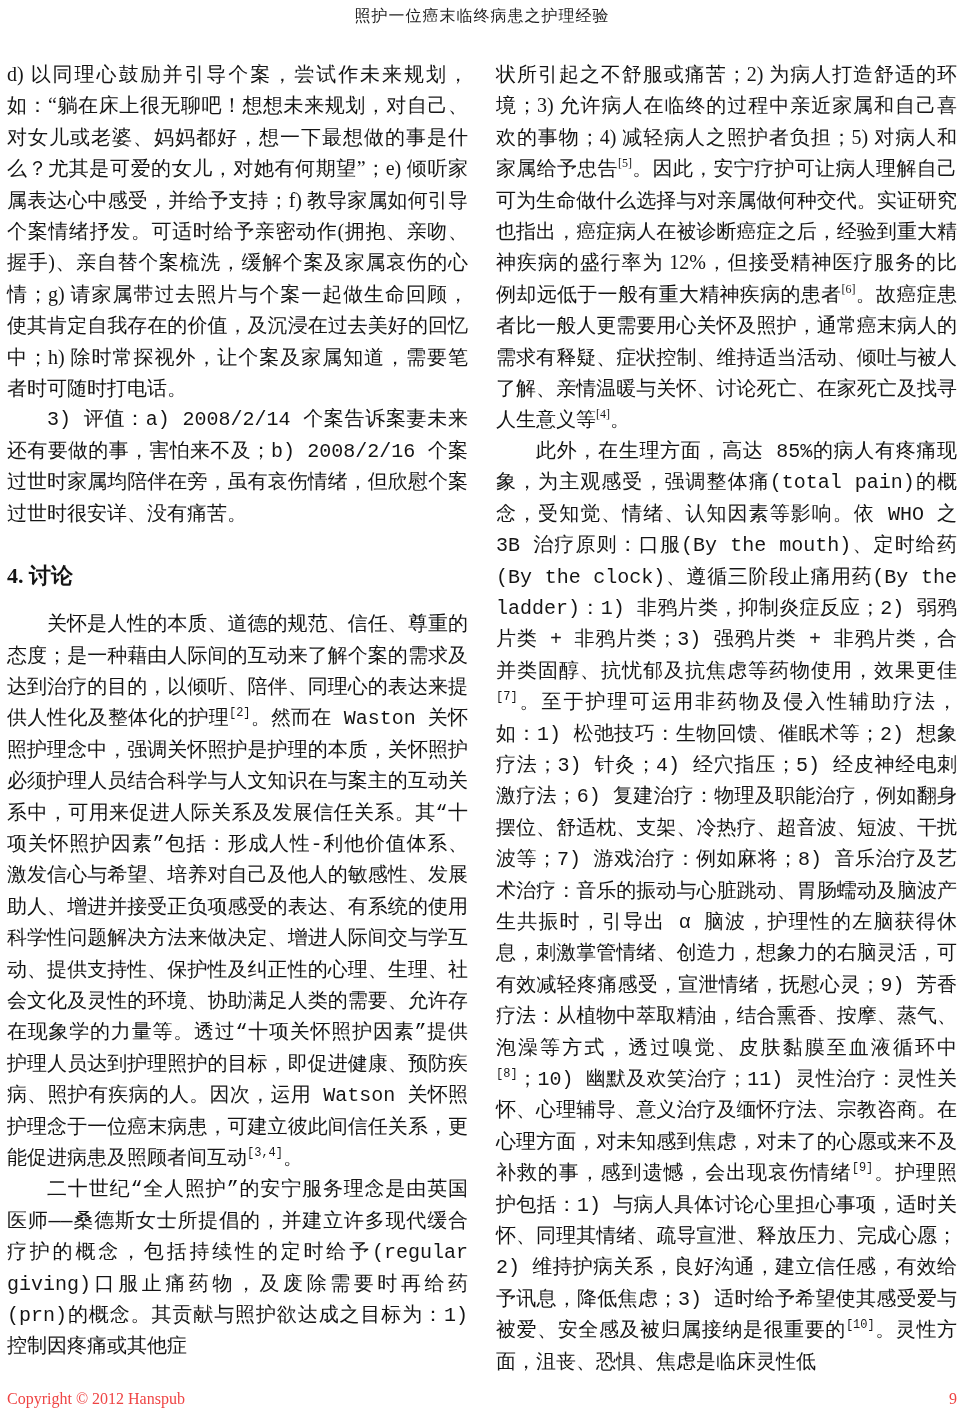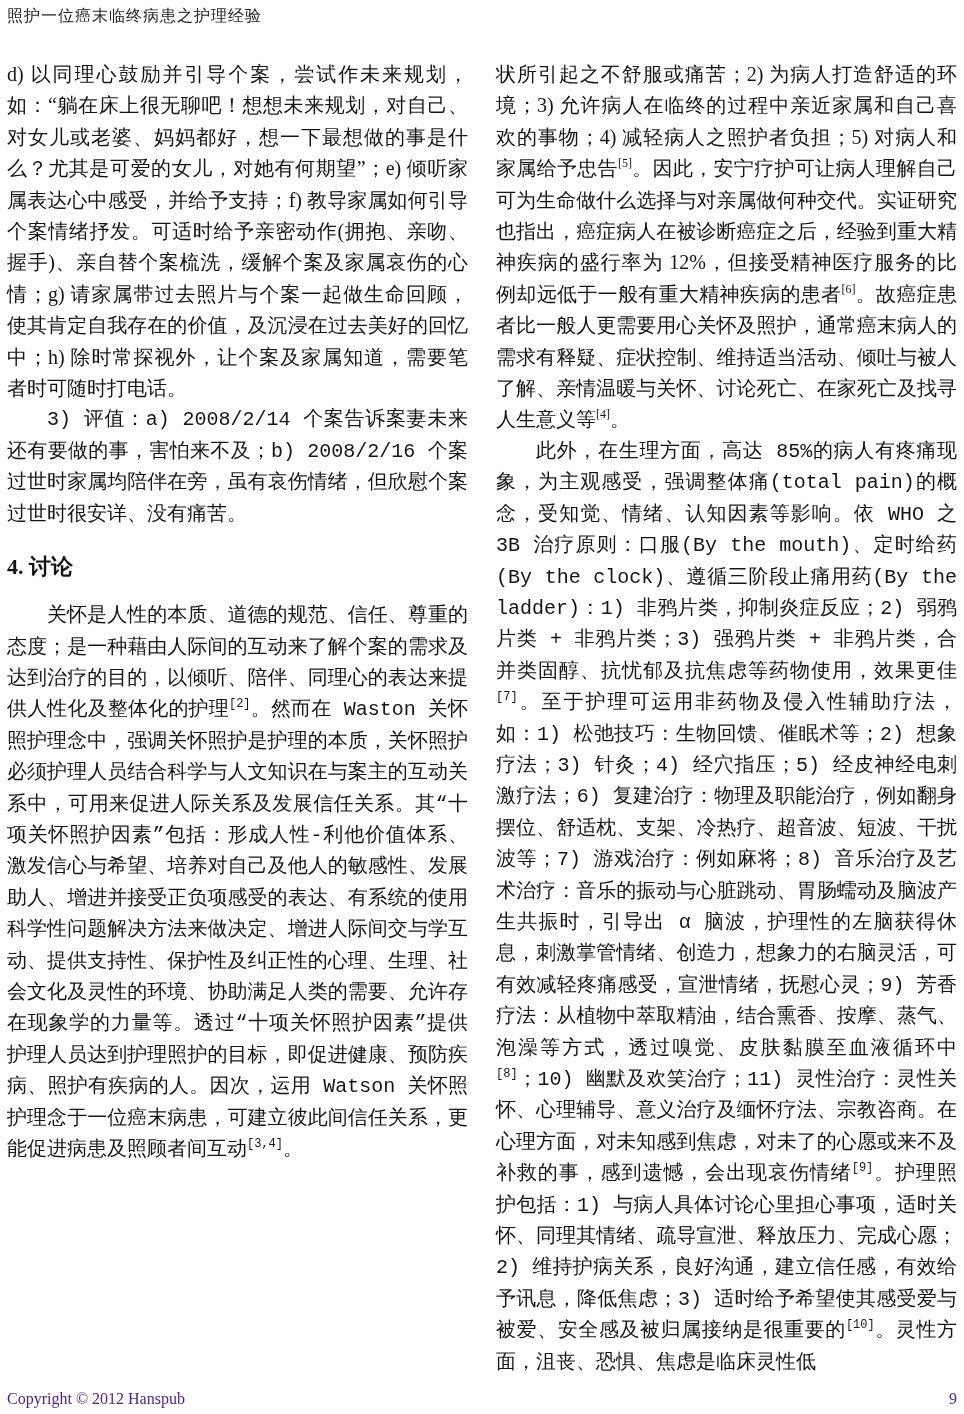--- a/index.html
+++ b/index.html
@@ -10,20 +10,21 @@
     font-family: "Liberation Serif", "DejaVu Serif", serif;
     overflow: hidden;
   }
   .page {
     position: relative;
     width: 964px; height: 1414px;
     box-sizing: border-box;
     padding: 5px 7px 0 7px;
   }
   .running-header {
+    text-align: center;
     font-size: 16px;
     line-height: 22px;
     letter-spacing: 1px;
     color: #222;
   }
   .columns {
     display: flex;
     gap: 28px;
     margin-top: 32px;
     align-items: flex-start;
@@ -33,53 +34,54 @@
     font-size: 20px;
     line-height: 31.4px;
     text-align: justify;
     text-justify: inter-ideograph;
   }
   .para { margin: 0; }
   .para.indent { text-indent: 2em; font-family: Liberation Mono, monospace; }
   .section-heading {
     font-size: 22px;
     font-weight: bold;
-    margin: 22px 0 18px 0;
+    margin: 31px 0 18px 0;
     line-height: 30px;
     text-align: left;
   }
   sup.ref {
     font-size: 12px;
     line-height: 0;
     vertical-align: super;
   }
   .footer {
     position: absolute;
     left: 7px; right: 7px; bottom: 4px;
     display: flex;
     justify-content: space-between;
     font-size: 16px;
     line-height: 22px;
-    color: #4c1d95;
+    color: #ef4444;
   }
 </style>
 </head>
 <body>
 
 <div class="page">
   <div class="running-header">
     <span>照护一位癌末临终病患之护理经验</span>
   </div>
 
   <div class="columns">
     <div class="column" id="col-left">
         <p class="para">d) 以同理心鼓励并引导个案，尝试作未来规划，如：“躺在床上很无聊吧！想想未来规划，对自己、对女儿或老婆、妈妈都好，想一下最想做的事是什么？尤其是可爱的女儿，对她有何期望”；e) 倾听家属表达心中感受，并给予支持；f) 教导家属如何引导个案情绪抒发。可适时给予亲密动作(拥抱、亲吻、握手)、亲自替个案梳洗，缓解个案及家属哀伤的心情；g) 请家属带过去照片与个案一起做生命回顾，使其肯定自我存在的价值，及沉浸在过去美好的回忆中；h) 除时常探视外，让个案及家属知道，需要笔者时可随时打电话。</p>
         <p class="para indent">3) 评值：a) 2008/2/14 个案告诉案妻未来还有要做的事，害怕来不及；b) 2008/2/16 个案过世时家属均陪伴在旁，虽有哀伤情绪，但欣慰个案过世时很安详、没有痛苦。</p>
         <h2 class="section-heading">4. 讨论</h2>
         <p class="para indent">关怀是人性的本质、道德的规范、信任、尊重的态度；是一种藉由人际间的互动来了解个案的需求及达到治疗的目的，以倾听、陪伴、同理心的表达来提供人性化及整体化的护理<sup class="ref">[2]</sup>。然而在 Waston 关怀照护理念中，强调关怀照护是护理的本质，关怀照护必须护理人员结合科学与人文知识在与案主的互动关系中，可用来促进人际关系及发展信任关系。其“十项关怀照护因素”包括：形成人性-利他价值体系、激发信心与希望、培养对自己及他人的敏感性、发展助人、增进并接受正负项感受的表达、有系统的使用科学性问题解决方法来做决定、增进人际间交与学互动、提供支持性、保护性及纠正性的心理、生理、社会文化及灵性的环境、协助满足人类的需要、允许存在现象学的力量等。透过“十项关怀照护因素”提供护理人员达到护理照护的目标，即促进健康、预防疾病、照护有疾病的人。因次，运用 Watson 关怀照护理念于一位癌末病患，可建立彼此间信任关系，更能促进病患及照顾者间互动<sup class="ref">[3,4]</sup>。</p>
+        <p class="para indent">二十世纪“全人照护”的安宁服务理念是由英国医师——桑德斯女士所提倡的，并建立许多现代缓合疗护的概念，包括持续性的定时给予(regular giving)口服止痛药物，及废除需要时再给药(prn)的概念。其贡献与照护欲达成之目标为：1) 控制因疼痛或其他症</p>
       </div>
     <div class="column" id="col-right">
         <p class="para">状所引起之不舒服或痛苦；2) 为病人打造舒适的环境；3) 允许病人在临终的过程中亲近家属和自己喜欢的事物；4) 减轻病人之照护者负担；5) 对病人和家属给予忠告<sup class="ref">[5]</sup>。因此，安宁疗护可让病人理解自己可为生命做什么选择与对亲属做何种交代。实证研究也指出，癌症病人在被诊断癌症之后，经验到重大精神疾病的盛行率为 12%，但接受精神医疗服务的比例却远低于一般有重大精神疾病的患者<sup class="ref">[6]</sup>。故癌症患者比一般人更需要用心关怀及照护，通常癌末病人的需求有释疑、症状控制、维持适当活动、倾吐与被人了解、亲情温暖与关怀、讨论死亡、在家死亡及找寻人生意义等<sup class="ref">[4]</sup>。</p>
         <p class="para indent">此外，在生理方面，高达 85%的病人有疼痛现象，为主观感受，强调整体痛(total pain)的概念，受知觉、情绪、认知因素等影响。依 WHO 之 3B 治疗原则：口服(By the mouth)、定时给药(By the clock)、遵循三阶段止痛用药(By the ladder)：1) 非鸦片类，抑制炎症反应；2) 弱鸦片类 + 非鸦片类；3) 强鸦片类 + 非鸦片类，合并类固醇、抗忧郁及抗焦虑等药物使用，效果更佳<sup class="ref">[7]</sup>。至于护理可运用非药物及侵入性辅助疗法，如：1) 松弛技巧：生物回馈、催眠术等；2) 想象疗法；3) 针灸；4) 经穴指压；5) 经皮神经电刺激疗法；6) 复建治疗：物理及职能治疗，例如翻身摆位、舒适枕、支架、冷热疗、超音波、短波、干扰波等；7) 游戏治疗：例如麻将；8) 音乐治疗及艺术治疗：音乐的振动与心脏跳动、胃肠蠕动及脑波产生共振时，引导出 α 脑波，护理性的左脑获得休息，刺激掌管情绪、创造力，想象力的右脑灵活，可有效减轻疼痛感受，宣泄情绪，抚慰心灵；9) 芳香疗法：从植物中萃取精油，结合熏香、按摩、蒸气、泡澡等方式，透过嗅觉、皮肤黏膜至血液循环中<sup class="ref">[8]</sup>；10) 幽默及欢笑治疗；11) 灵性治疗：灵性关怀、心理辅导、意义治疗及缅怀疗法、宗教咨商。在心理方面，对未知感到焦虑，对未了的心愿或来不及补救的事，感到遗憾，会出现哀伤情绪<sup class="ref">[9]</sup>。护理照护包括：1) 与病人具体讨论心里担心事项，适时关怀、同理其情绪、疏导宣泄、释放压力、完成心愿；2) 维持护病关系，良好沟通，建立信任感，有效给予讯息，降低焦虑；3) 适时给予希望使其感受爱与被爱、安全感及被归属接纳是很重要的<sup class="ref">[10]</sup>。灵性方面，沮丧、恐惧、焦虑是临床灵性低</p>
       </div>
   </div>
 
   <div class="footer">
     <span>Copyright © 2012 Hanspub</span>
     <span>9</span>

